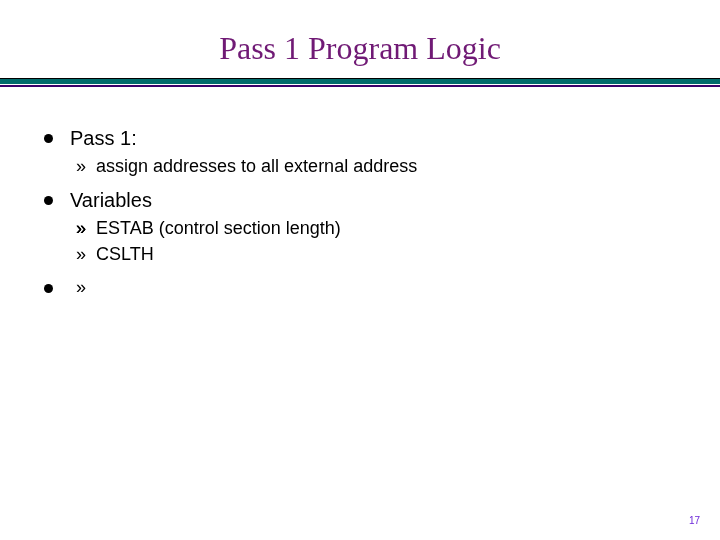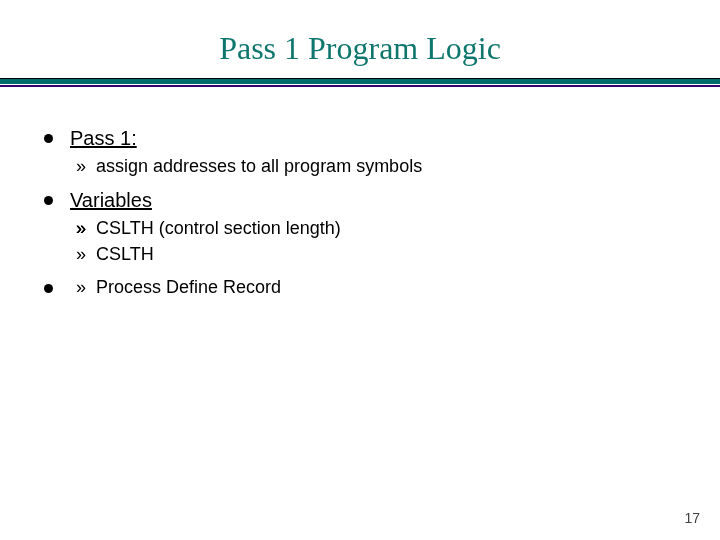--- a/index.html
+++ b/index.html
@@ -16,21 +16,21 @@
   .slide {
     width: 720px;
     height: 540px;
     position: relative;
     box-sizing: border-box;
   }
   .title {
     font-family: "Times New Roman", Times, serif;
     font-size: 32px;
     text-align: center;
-    color: #0f766e;
+    color: #701a75;
     padding-top: 30px;
     padding-bottom: 12px;
   }
   .rule {
     width: 720px;
     height: 8px;
     position: relative;
   }
   .rule .top-line {
     position: absolute;
@@ -51,21 +51,20 @@
     background: #3a006a; 
   }
   .body {
     padding: 28px 40px 0 70px;
     font-size: 20px;
     line-height: 1.15;
   }
   .l1 {
     position: relative;
     margin: 12px 0 4px 0;
-    text-decoration: underline;
   }
   .l1 .bullet {
     position: absolute;
     left: -26px;
     top: 7px;
     width: 9px;
     height: 9px;
     border-radius: 50%;
     background: #000;
   }
@@ -79,22 +78,22 @@
     left: -20px;
     top: 0;
     font-family: Arial, sans-serif;
     font-size: 18px;
     color: #000;
   }
   .pagenum {
     position: absolute;
     right: 20px;
     bottom: 14px;
-    font-size: 14px;
-    color: #404040;
+    font-size: 10px;
+    color: #6d28d9;
     font-family: Arial, sans-serif;
   }
 </style>
 </head>
 <body>
 
 <div class="slide">
 
   <div class="title">Pass 1 Program Logic</div>
 
@@ -105,47 +104,46 @@
   </div>
 
   <div class="body">
 
     <div class="l1">
       <span class="bullet"></span>
       <span>Pass 1:</span>
     </div>
     <div class="l2">
       <span class="chev">»</span>
-      <span>assign addresses to all program symbols</span>
+      <span>assign addresses to all external address</span>
     </div>
 
     <div class="l1">
       <span class="bullet"></span>
       <span>Variables</span>
     </div>
     <div class="l2">
       <span class="chev">»</span>
     </div>
     <div class="l2">
       <span class="chev">»</span>
     </div>
     <div class="l2">
       <span class="chev">»</span>
-      <span>CSLTH (control section length)</span>
+      <span>ESTAB (control section length)</span>
     </div>
     <div class="l2">
       <span class="chev">»</span>
       <span>CSLTH</span>
     </div>
 
     <div class="l1">
       <span class="bullet"></span>
     </div>
     <div class="l2">
       <span class="chev">»</span>
-      <span>Process Define Record</span>
     </div>
 
   </div>
 
   <div class="pagenum">17</div>
 
 </div>
 
 </body></html>

